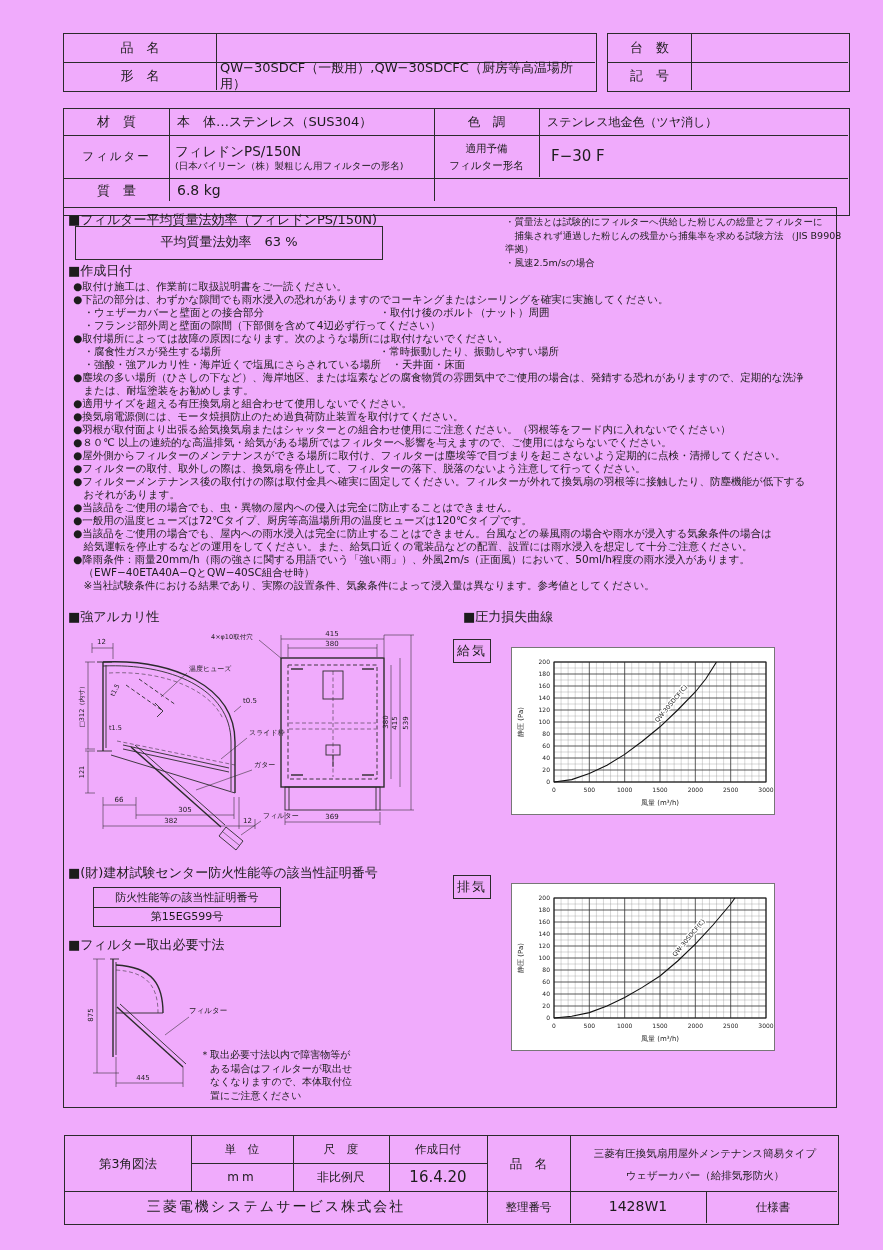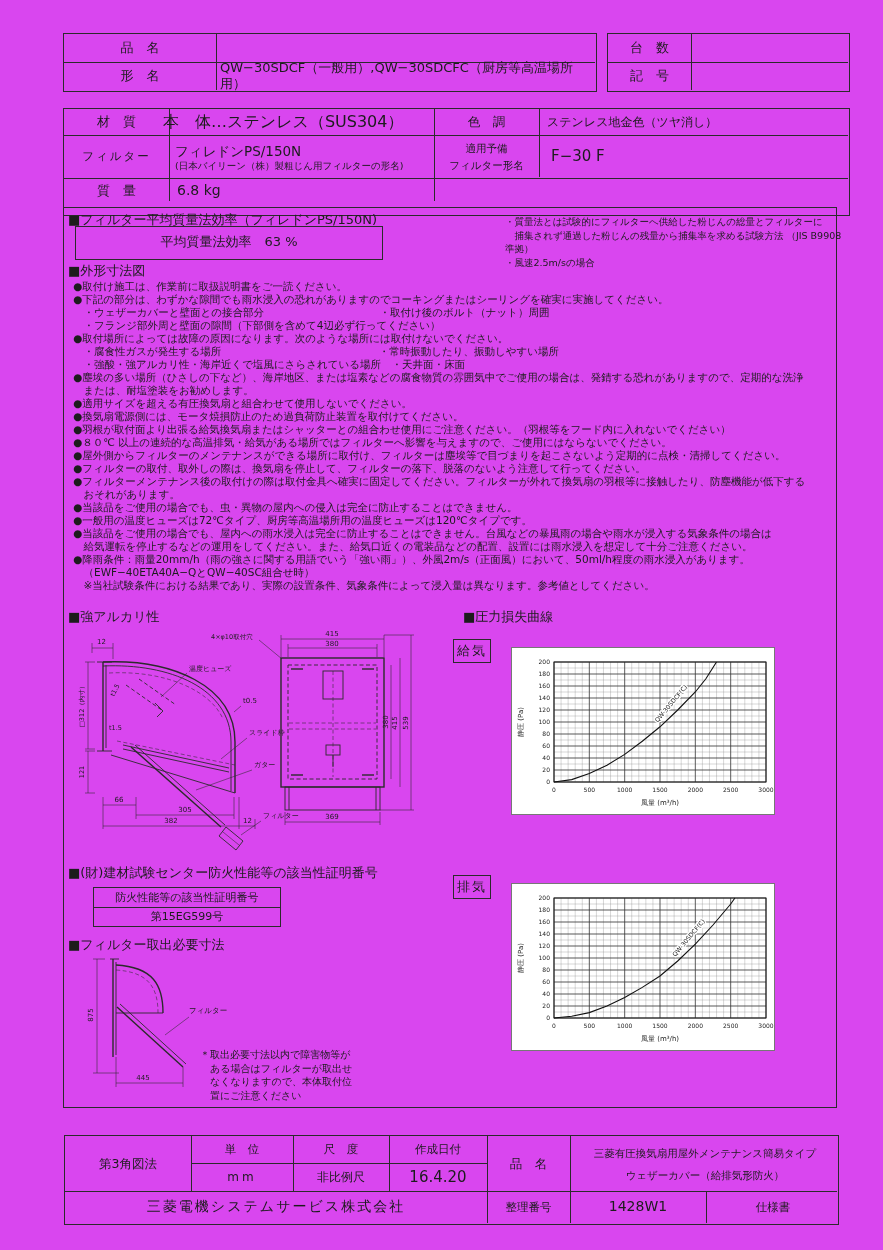--- a/index.html
+++ b/index.html
@@ -1,16 +1,16 @@
 <!DOCTYPE html>
 <html><head>
 <meta charset="utf-8">
 <style>
   html,body{margin:0;padding:0;background:#e8e8e8;}
-  .page{position:relative;width:883px;height:1250px;background:#d946ef;margin:0 auto;
+  .page{position:relative;width:883px;height:1250px;background:#f0abfc;margin:0 auto;
         font-family:"DejaVu Sans",sans-serif;color:#1c1c1c;overflow:hidden;}
   .abs{position:absolute;}
   .box{position:absolute;border:1.5px solid #2b2b2b;box-sizing:border-box;}
   .thinbox{position:absolute;border:1px solid #2b2b2b;box-sizing:border-box;}
   .vline{position:absolute;width:1px;background:#2b2b2b;}
   .hline{position:absolute;height:1px;background:#2b2b2b;}
   .cell{position:absolute;display:flex;align-items:center;justify-content:center;
         text-align:center;box-sizing:border-box;line-height:1.25;}
   .cell.left{justify-content:flex-start;text-align:left;}
   .heading{position:absolute;font-size:13px;white-space:nowrap;}
@@ -47,21 +47,21 @@
     <div class="cell" style="left:85px;top:28px;width:153px;height:28px;font-size:12px;"></div>
   </div>
 
   <div class="box" style="left:63px;top:108px;width:787px;height:108px;">
     <div class="vline" style="left:105px;top:0;height:92px;"></div>
     <div class="vline" style="left:370px;top:0;height:92px;"></div>
     <div class="vline" style="left:475px;top:0;height:68px;"></div>
     <div class="hline" style="left:0;top:25.5px;width:784px;"></div>
     <div class="hline" style="left:0;top:68.5px;width:784px;"></div>
     <div class="cell" style="left:0;top:0;width:105px;height:26px;font-size:13px;">材　質</div>
-    <div class="cell left" style="left:99px;top:0;width:255px;height:26px;font-size:16px;">本　体…ステンレス（SUS304）</div>
+    <div class="cell left" style="left:113px;top:0;width:255px;height:26px;font-size:13px;">本　体…ステンレス（SUS304）</div>
     <div class="cell" style="left:370px;top:0;width:105px;height:26px;font-size:12.5px;">色　調</div>
     <div class="cell left" style="left:483px;top:0;width:300px;height:26px;font-size:12px;">ステンレス地金色（ツヤ消し）</div>
     <div class="cell" style="left:0;top:26px;width:105px;height:43px;font-size:11.5px;letter-spacing:2px;">フィルター</div>
     <div class="cell left" style="left:111px;top:27px;width:257px;height:42px;">
       <div>
         <div style="font-size:13.5px;">フィレドンPS/150N</div>
         <div style="font-size:9.5px;">(日本バイリーン（株）製粗じん用フィルターの形名)</div>
       </div>
     </div>
     <div class="cell" style="left:370px;top:26px;width:105px;height:43px;">
@@ -78,21 +78,21 @@
   <div class="thinbox" style="left:63px;top:207px;width:774px;height:901px;"></div>
 
   <div class="heading" style="left:68px;top:211px;">■フィルター平均質量法効率（フィレドンPS/150N)</div>
   <div class="thinbox" style="left:75px;top:226px;width:308px;height:34px;">
     <div class="cell" style="left:0;top:0;width:306px;height:31px;font-size:13px;">平均質量法効率　63 %</div>
   </div>
   <div class="abs pre" style="left:505px;top:215px;width:340px;font-size:9.5px;line-height:13.5px;">・質量法とは試験的にフィルターへ供給した粉じんの総量とフィルターに
 　捕集されず通過した粉じんの残量から捕集率を求める試験方法 （JIS B9908準拠）
 ・風速2.5m/sの場合</div>
 
-  <div class="heading" style="left:68px;top:262px;">■外形寸法図</div>
+  <div class="heading" style="left:68px;top:262px;">■作成日付</div>
   <div class="abs" style="left:73px;top:280px;width:760px;">
       <div class="note-item">●取付け施工は、作業前に取扱説明書をご一読ください。</div>
       <div class="note-item">●下記の部分は、わずかな隙間でも雨水浸入の恐れがありますのでコーキングまたはシーリングを確実に実施してください。
 　・ウェザーカバーと壁面との接合部分　　　　　　　　　　　・取付け後のボルト（ナット）周囲
 　・フランジ部外周と壁面の隙間（下部側を含めて4辺必ず行ってください）</div>
       <div class="note-item">●取付場所によっては故障の原因になります。次のような場所には取付けないでください。
 　・腐食性ガスが発生する場所　　　　　　　　　　　　　　　・常時振動したり、振動しやすい場所
 　・強酸・強アルカリ性・海岸近くで塩風にさらされている場所　・天井面・床面</div>
       <div class="note-item">●塵埃の多い場所（ひさしの下など）、海岸地区、または塩素などの腐食物質の雰囲気中でご使用の場合は、発錆する恐れがありますので、定期的な洗浄
 　または、耐塩塗装をお勧めします。</div>

